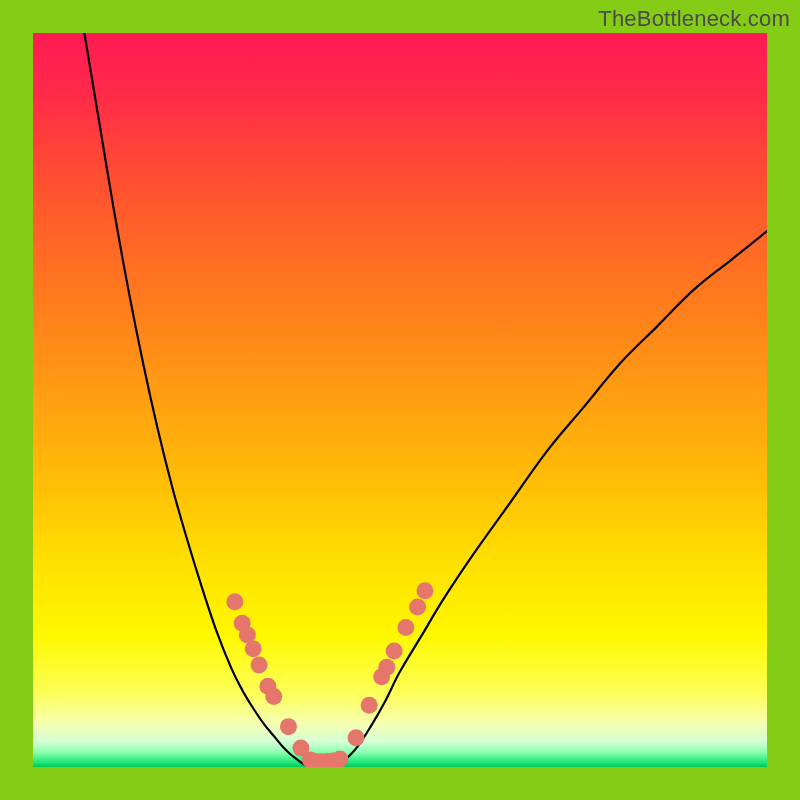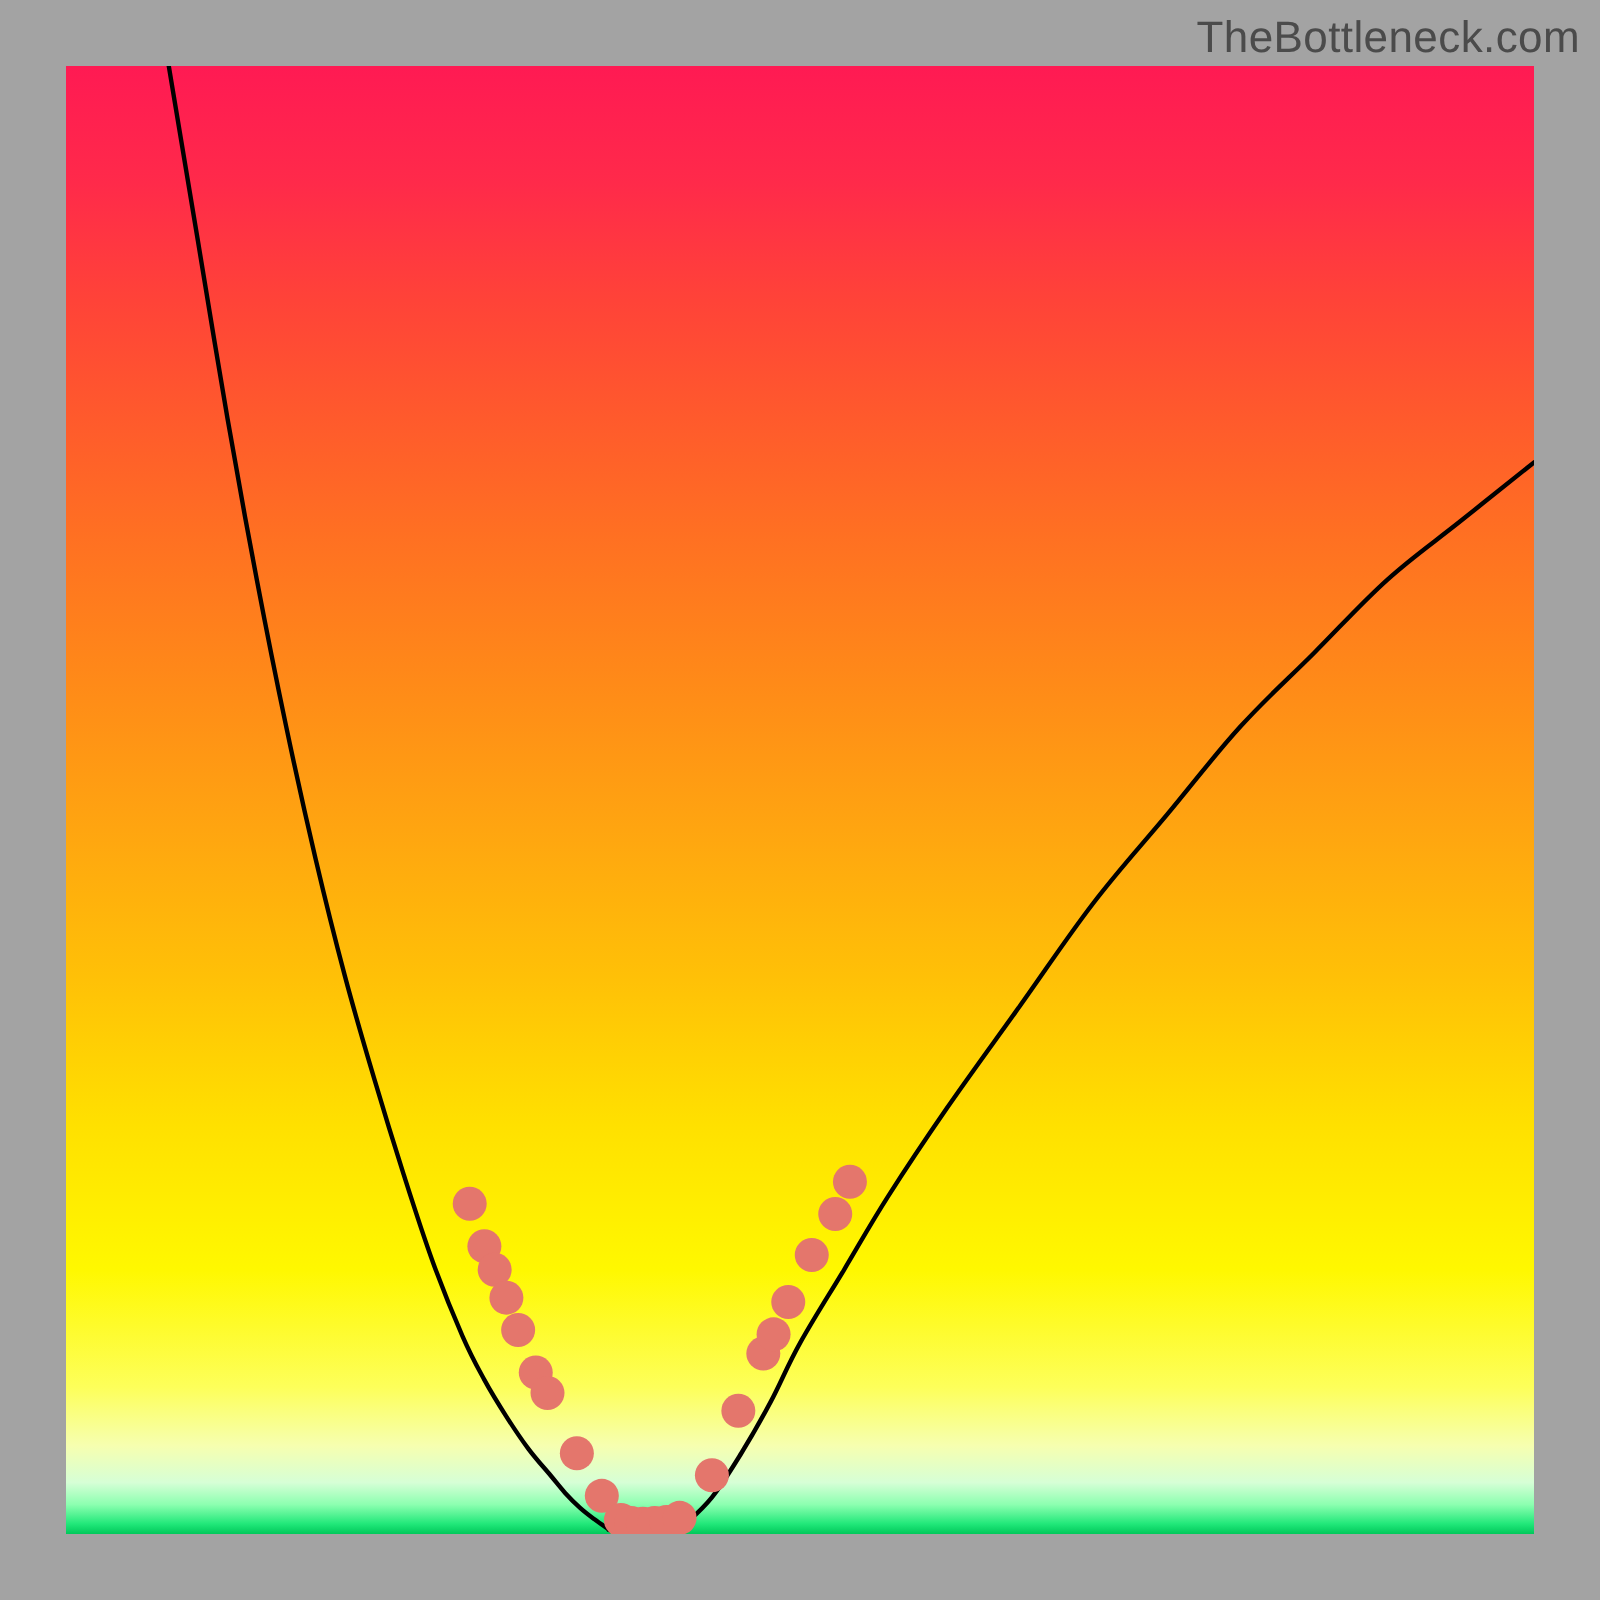--- a/index.html
+++ b/index.html
@@ -8,21 +8,21 @@
     width: 800px;
     height: 800px;
     overflow: hidden;
     background: #000;
     font-family: Arial, Helvetica, sans-serif;
   }
   .frame {
     position: relative;
     width: 800px;
     height: 800px;
-    background: #a3a3a3;
+    background: #84cc16;
   }
   .plot {
     position: absolute;
     left: 33px;
     top: 33px;
     width: 734px;
     height: 734px;
     background: linear-gradient(to bottom,
       #ff1a53 0%,
       #ff2a4a 8%,

